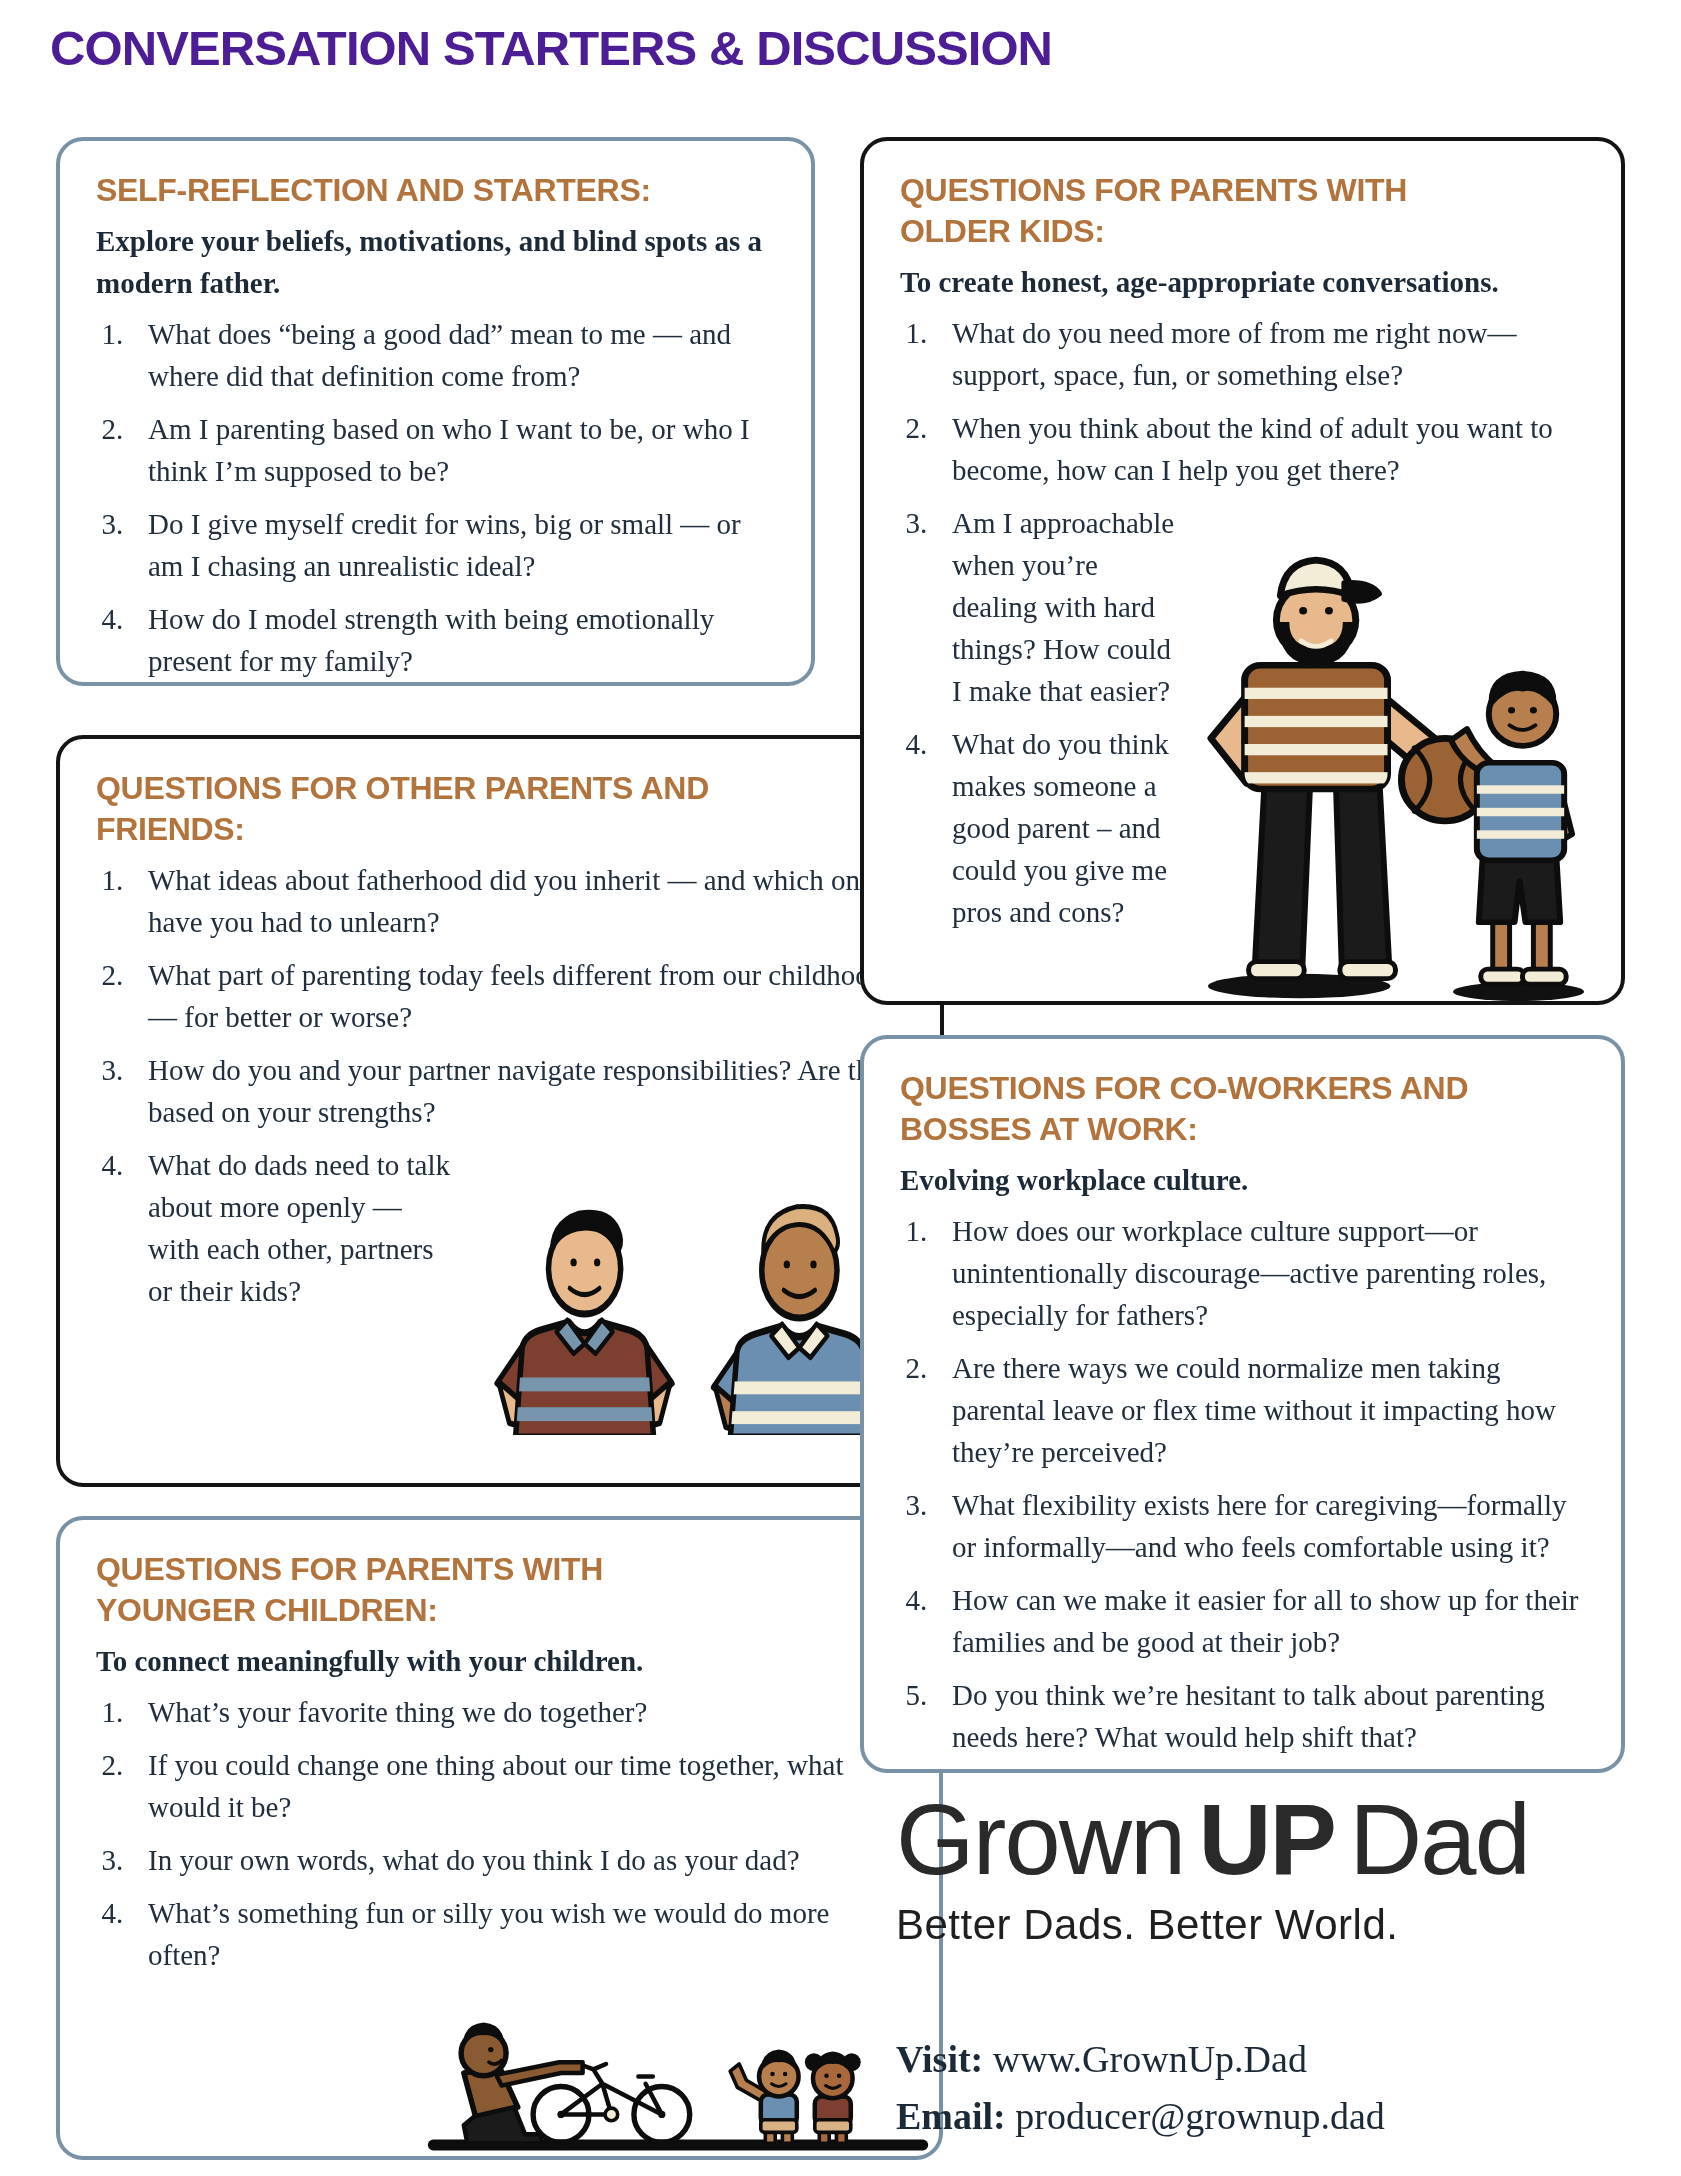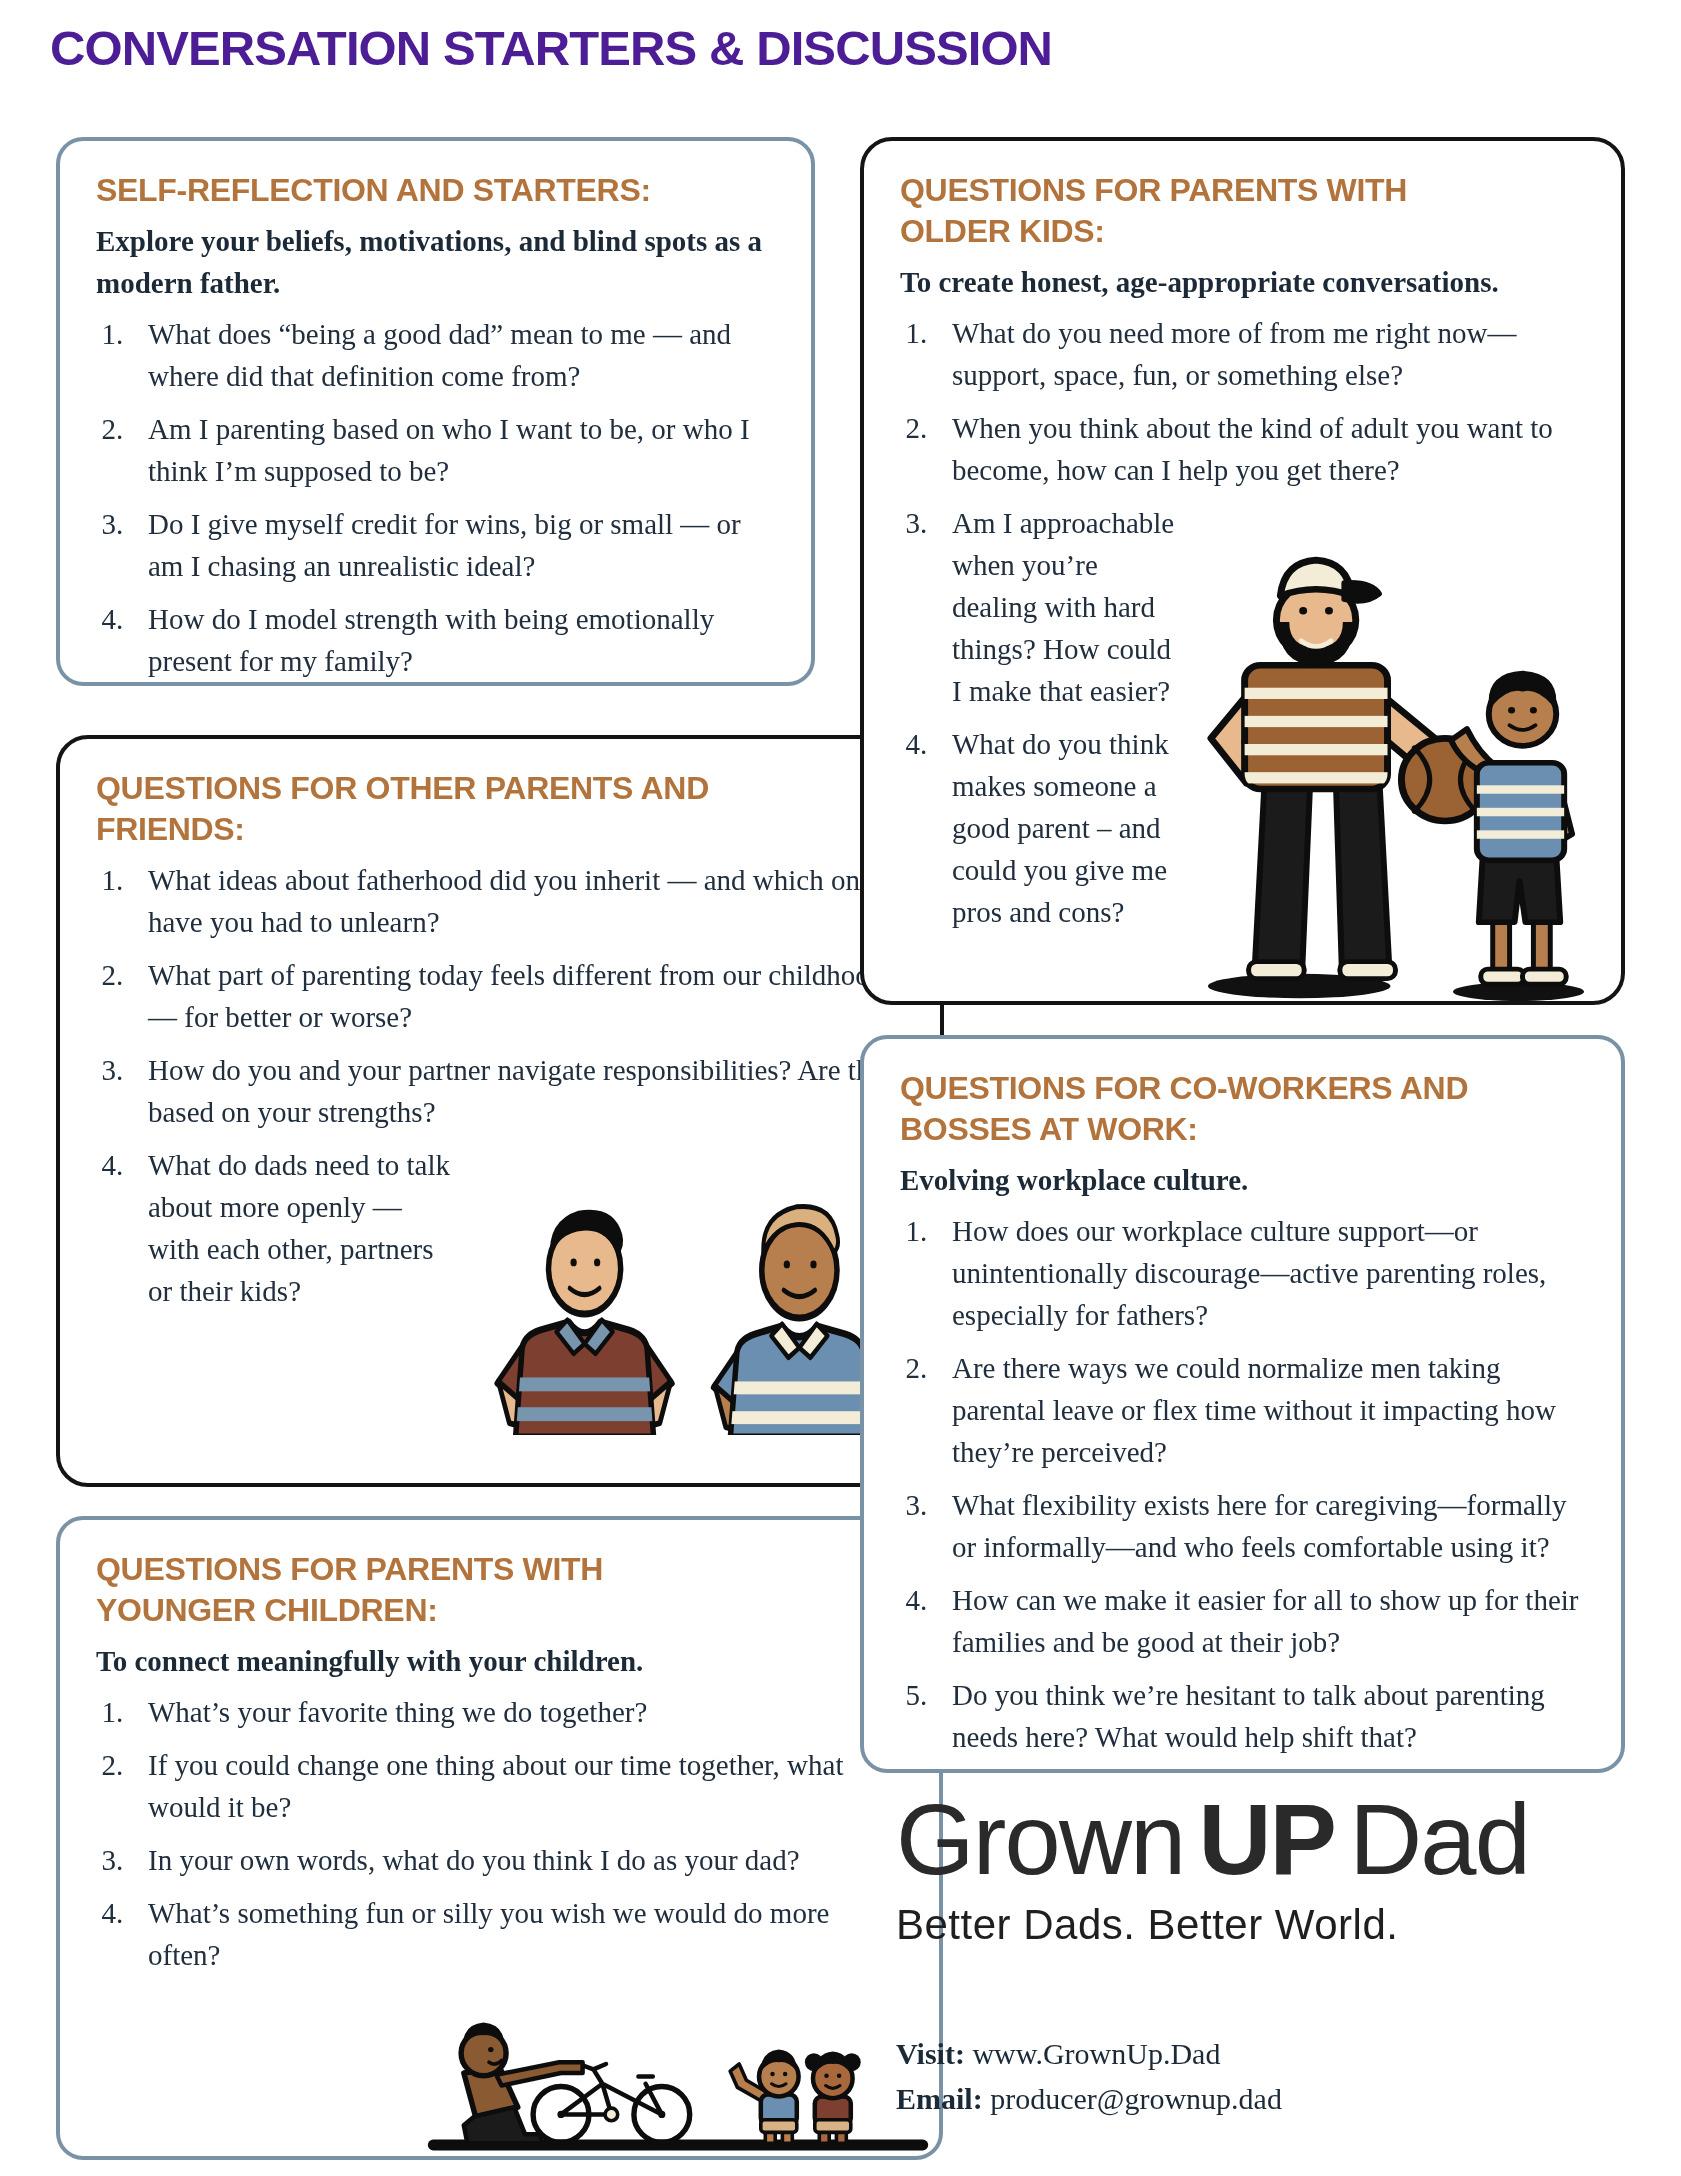--- a/index.html
+++ b/index.html
@@ -10,21 +10,21 @@
   .page-title {
     position:absolute; left:50px; top:20px;
     font-family:"Liberation Sans", sans-serif; font-weight:800;
     font-size:49px; letter-spacing:-0.9px; color:#4c1d95; white-space:nowrap;
   }
   .card {
     position:absolute; border-radius:27px; border:4.5px solid #141414;
     padding:29px 34px 21.6px 36px; box-sizing:border-box; background:#fff; overflow:hidden;
   }
   .card.b-blue { border-color:#7992a6; }
-  .card.b-black { border-color:#141414;border-radius:32px; }
+  .card.b-black { border-color:#141414; }
   .card-heading {
     font-family:"Liberation Sans", sans-serif; font-weight:700;
     font-size:32px; line-height:1.28; letter-spacing:-0.3px;
     color:#b2743c; margin:0 0 9px 0;
   }
   .mw-700 { max-width:630px; }
   .mw-720 { max-width:648px; }
   .mw-680 { max-width:612px; }
   .card-intro {
     font-weight:700; font-size:29px; line-height:1.45; margin:0 0 9px 0; color:#1c2a38;
@@ -43,21 +43,21 @@
   .float-other { width:439px; height:248px; margin:43px 0 0 12.6px; }
   .abs-ill { position:absolute; right:9px; bottom:1.8px; width:504px; height:171px; }
   .float-ill svg, .abs-ill svg { width:100%; height:100%; display:block; }
 
   .logo-block { position:absolute; left:896px; top:1786px; font-family:"Liberation Sans", sans-serif; color:#2a2a2a; }
   .logo-line { display:flex; align-items:baseline; gap:14px; font-size:101px; line-height:1.05; }
   .lg-thin { font-weight:400; letter-spacing:-1.8px; }
   .lg-bold { font-weight:800; letter-spacing:-1.8px; }
   .logo-tagline { margin-top:9px; font-size:42px; font-weight:400; letter-spacing:0.5px; color:#1f1f1f; }
 
-  .contact-block { position:absolute; left:896px; top:2031px; font-size:30px; line-height:1.5; color:#1c2a38; }
+  .contact-block { position:absolute; left:896px; top:2031px; font-size:38px; line-height:1.5; color:#1c2a38; }
   .contact-row b { font-weight:700; }
 </style>
 </head>
 <body>
 
 <div class="page">
 
   <div class="page-title">CONVERSATION STARTERS &amp; DISCUSSION</div>
 
   <div class="card b-blue" style="left:56px; top:137px; width:759px; height:549px;">

